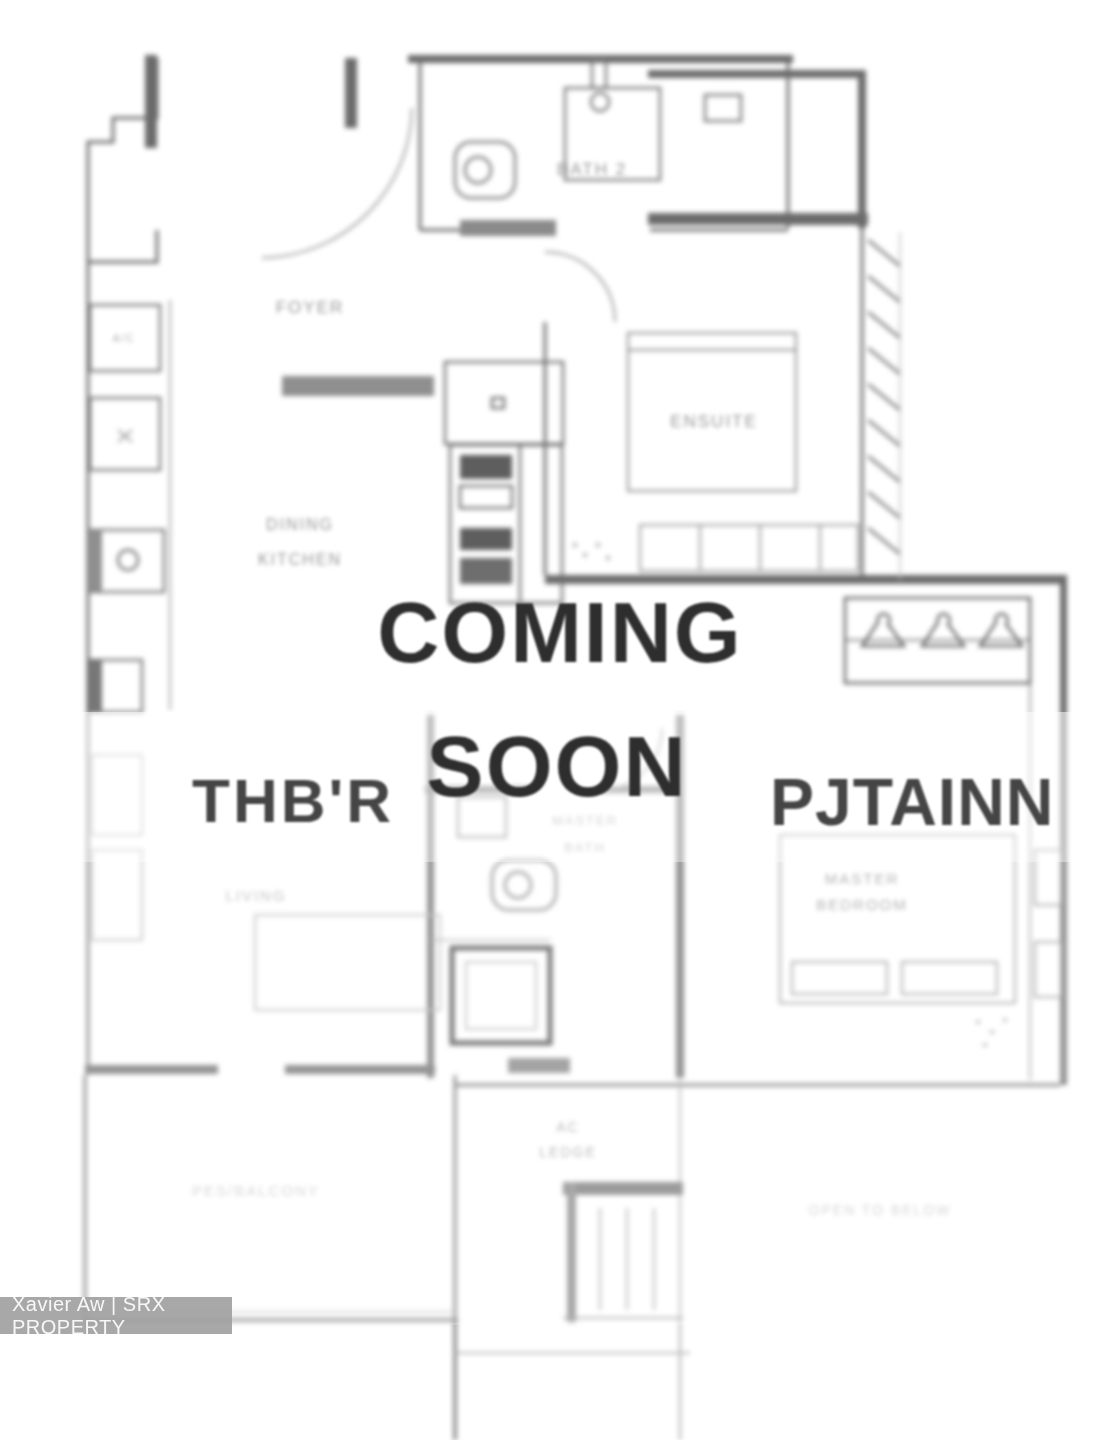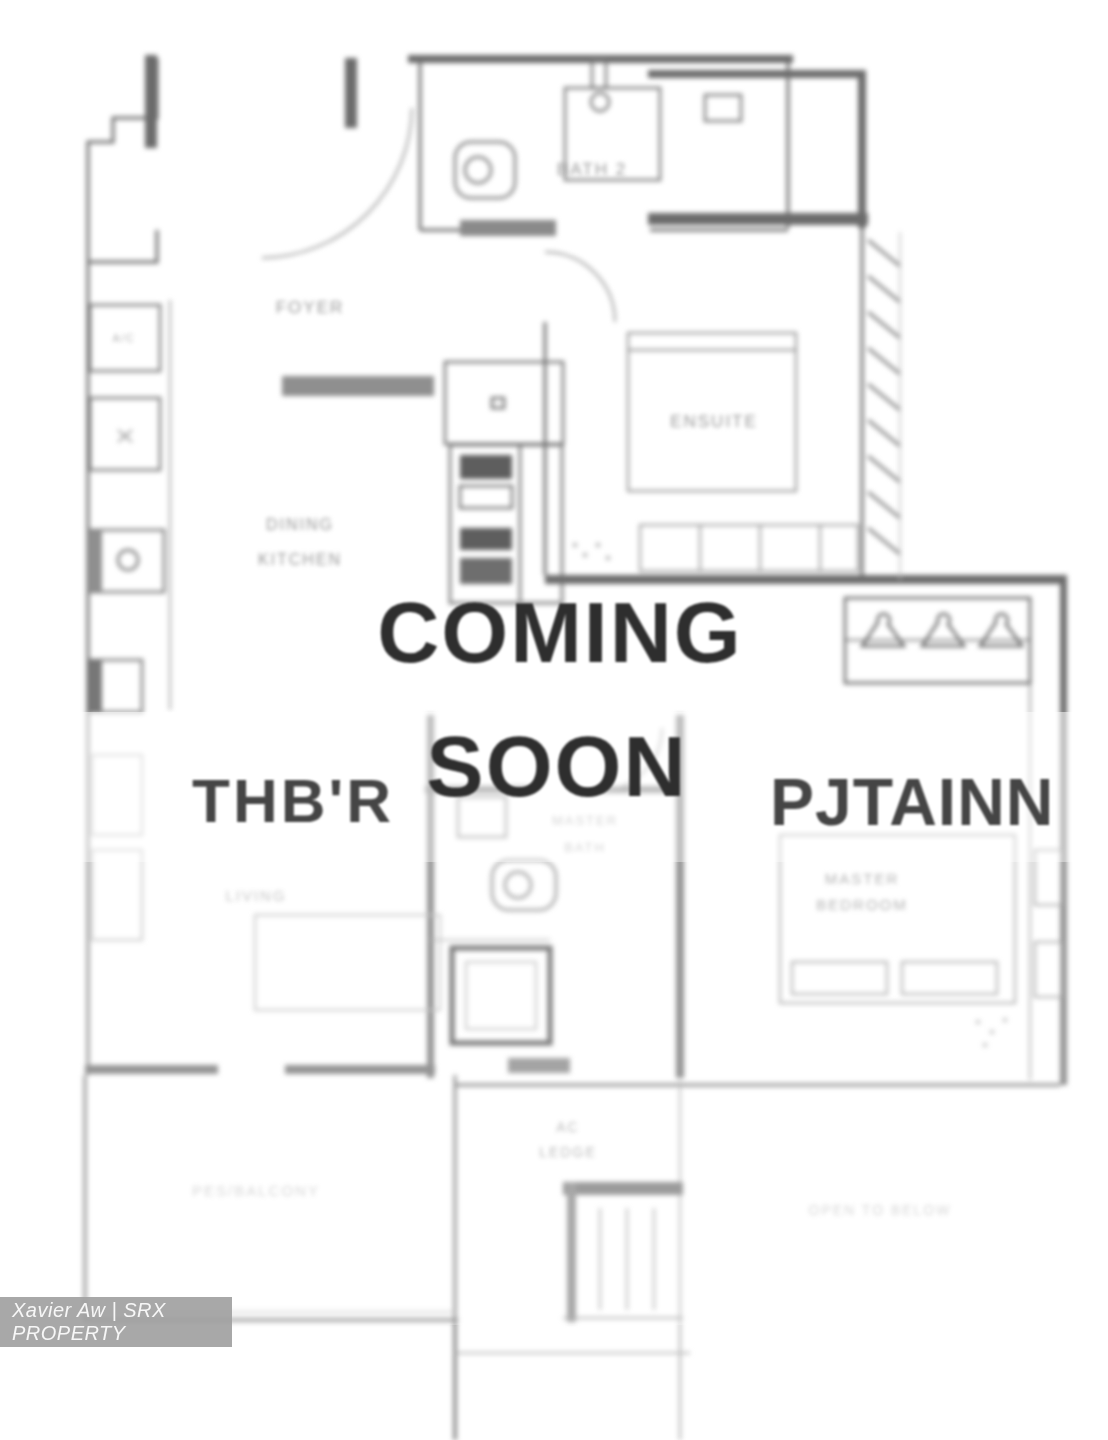--- a/index.html
+++ b/index.html
@@ -14,24 +14,23 @@
     letter-spacing:2px;text-align:center;
   }
   .fade-band{position:absolute;left:0;width:1108px;pointer-events:none;}
   .big-text{
     position:absolute;font-weight:bold;color:#2e2e2e;
     filter:blur(1.3px);white-space:nowrap;letter-spacing:2px;
   }
   .center-anchor{transform:translate(-50%,-50%);}
   .left-anchor{transform:translate(0,-50%);}
   #agent-badge{
-    position:absolute;left:0;top:1297px;width:232px;height:50px;
+    position:absolute;left:0;top:1297px;width:232px;height:37px;
     background:rgba(158,158,158,0.9);display:flex;align-items:center;
     filter:blur(0.4px);
-    font-style:italic;
   }
   #agent-badge span{
     color:#f7f7f7;font-size:20px;padding-left:12px;letter-spacing:0.5px;
   }
 </style>
 </head>
 <body>
 
 <div id="stage">
 

